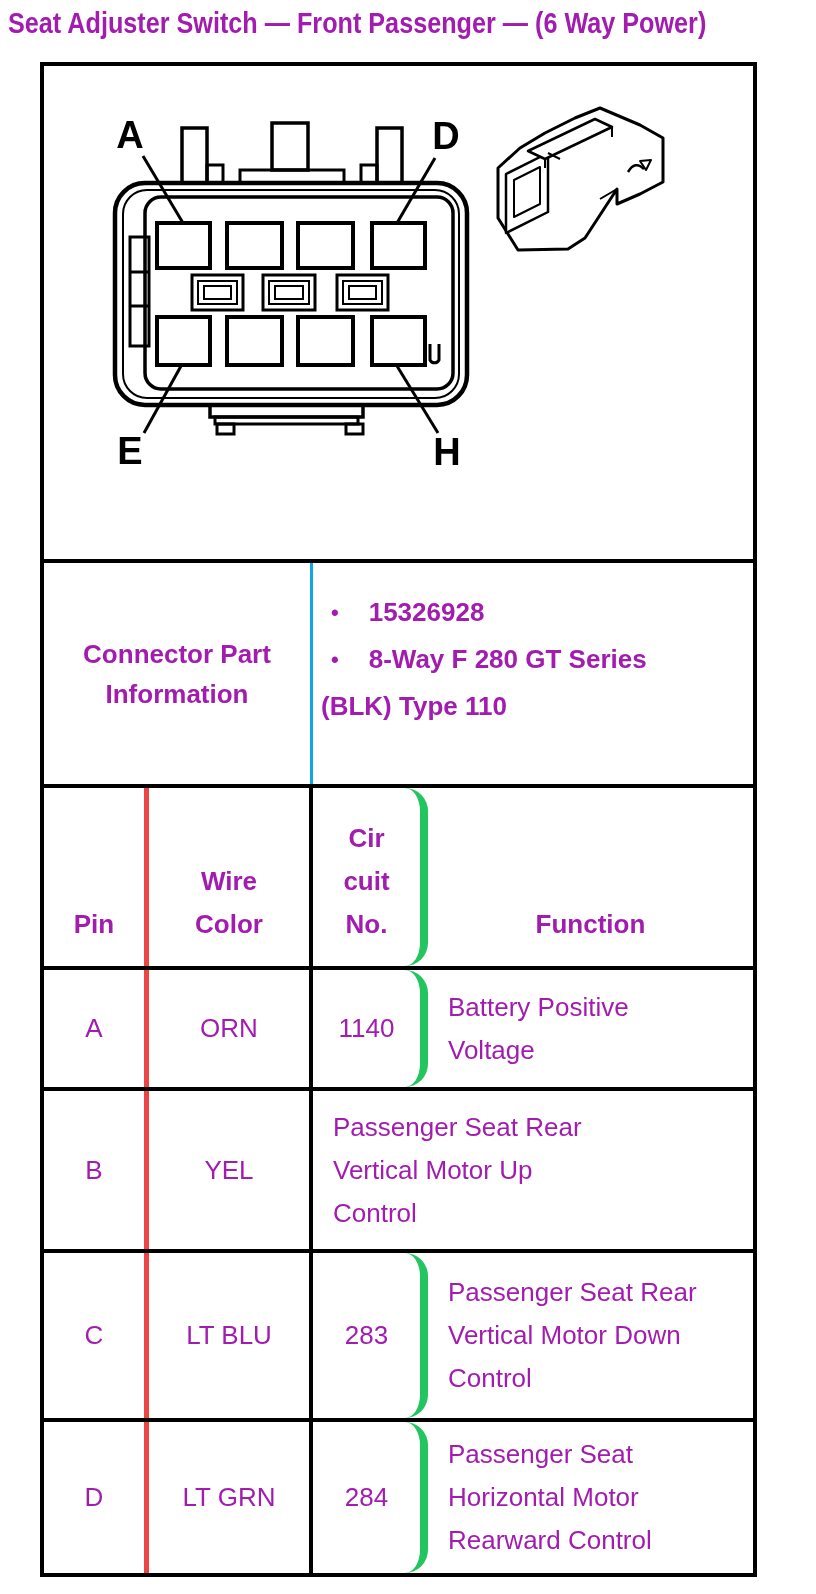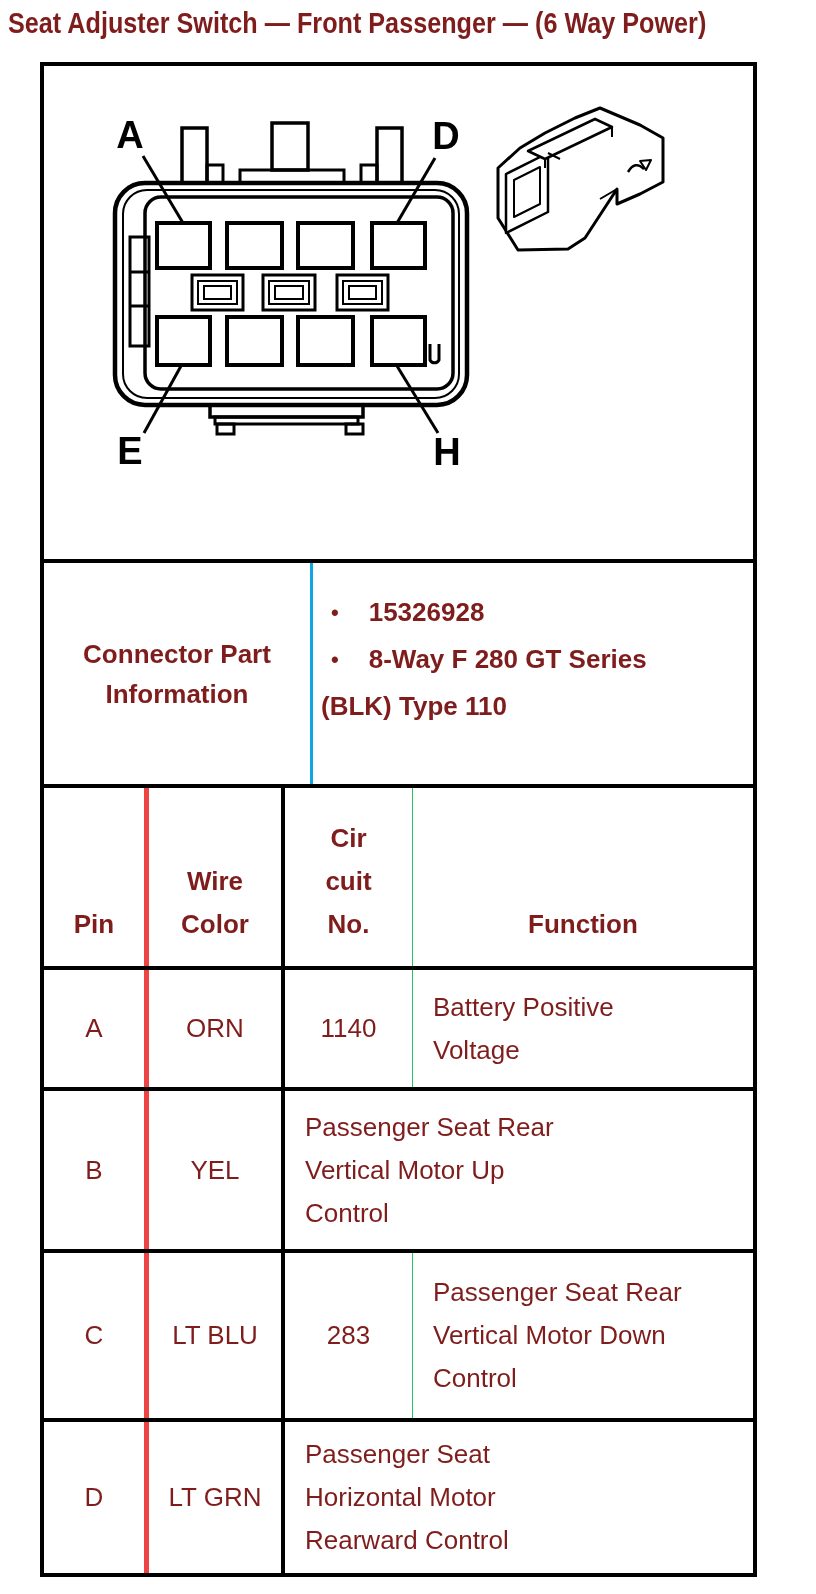--- a/index.html
+++ b/index.html
@@ -1,17 +1,17 @@
 <!DOCTYPE html>
 <html><head>
 <meta charset="utf-8">
 <style>
   html,body{margin:0;padding:0;background:#ffffff;}
   .page{
-    position:relative;width:816px;height:1594px;background:#ffffff;color:#7f1d1d;
+    position:relative;width:816px;height:1594px;background:#ffffff;color:#a21caf;
     font-family:"Liberation Sans","DejaVu Sans",sans-serif;overflow:hidden;text-decoration:underline;
   }
   .title{
     position:absolute;left:8px;top:6px;font-size:30px;font-weight:700;white-space:nowrap;
     transform:scaleX(0.84);transform-origin:0 50%;letter-spacing:0px;
   }
   .doc{
     position:absolute;left:40px;top:62px;width:717px;height:1515px;
     border:4px solid #000;box-sizing:border-box;background:#fff;
   }
@@ -28,22 +28,22 @@
   .bullet-item{line-height:46px;}
   .bullet{display:inline-block;margin:0 30px 0 10px;font-size:22px;vertical-align:1px;}
   .btext{white-space:pre-line;}
   .sec-header{height:182px;}
   .hcell{
     display:flex;flex-direction:column;justify-content:flex-end;align-items:center;
     padding-bottom:20px;font-weight:700;font-size:26px;line-height:43px;
     text-align:center;white-space:pre-line;
   }
   .c1{width:105px;border-right:5px solid #ef4444;}
-  .c2{width:136px;border-right:4px solid #000;}
-  .c3{width:128px;border-right:1px solid #22c55e;}
+  .c2{width:164px;border-right:4px solid #000;}
+  .c3{width:115px;border-right:8px solid #22c55e;border-radius:23px;}
   .c4{flex:1;}
   .t-row{display:flex;border-top:4px solid #000;}
   .rows .t-row:nth-child(1){height:121px;}
   .rows .t-row:nth-child(2){height:162px;}
   .rows .t-row:nth-child(3){height:169px;}
   .rows .t-row:nth-child(4){height:155px;}
   .cell{display:flex;align-items:center;justify-content:center;font-size:26px;}
   .cell.fn{justify-content:flex-start;padding-left:12px;text-align:left;
     white-space:pre-line;line-height:43px;margin-left:8px;}
   svg text{font-family:"Liberation Sans","DejaVu Sans",sans-serif;}
@@ -183,20 +183,21 @@
           <div class="cell c1">C</div>
           <div class="cell c2">LT BLU</div>
           <div class="cell c3">283</div>
           <div class="cell c4 fn">Passenger Seat Rear
 Vertical Motor Down
 Control</div>
         </div>
         <div class="t-row">
           <div class="cell c1">D</div>
           <div class="cell c2">LT GRN</div>
+          <div class="cell c3">284</div>
           <div class="cell c4 fn">Passenger Seat
 Horizontal Motor
 Rearward Control</div>
         </div>
       </div>
 
   </div>
 </div>
 
 </body></html>

